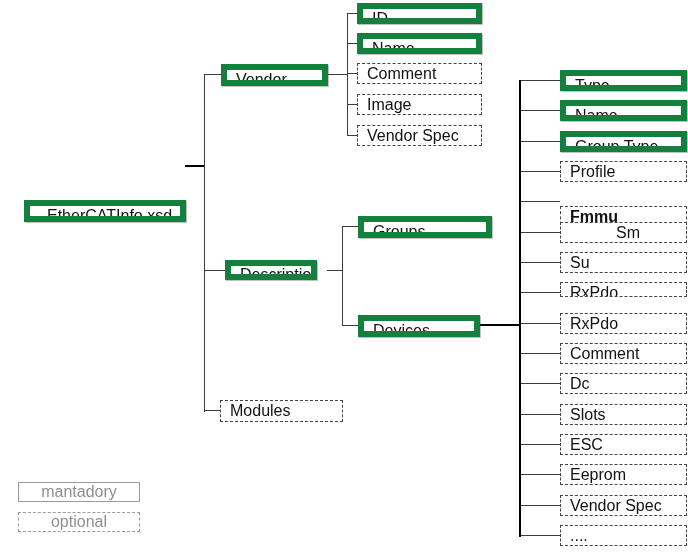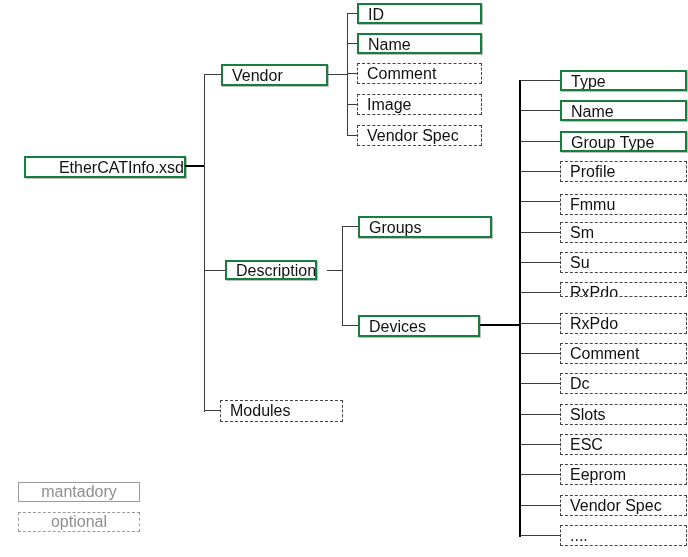--- a/index.html
+++ b/index.html
@@ -2,26 +2,26 @@
 <html><head>
 <meta charset="utf-8">
 <style>
   html,body { margin:0; padding:0; background:#ffffff; }
   #canvas {
     position:relative; width:688px; height:557px; background:#ffffff;
     font-family:"Liberation Sans", sans-serif; overflow:hidden;
   }
   .node {
     position:absolute; box-sizing:border-box; background:#ffffff;
-    border:2px solid #15803d; box-shadow:1px 1px 0 rgba(140,140,140,.55);
+    border:6px solid #15803d; box-shadow:1px 1px 0 rgba(140,140,140,.55);
     height:22px; font-size:16px; line-height:20px; color:#111111;
     padding-left:9px; white-space:nowrap; overflow:hidden;
   }
   .node.opt { border:1px dashed #444444; box-shadow:none; }
-  .node.center { padding-left:0; text-align:right; }
+  .node.center { padding-left:17px; text-align:left;margin-top:44px; }
   .hline, .vline { position:absolute; background:#3c3c3c; }
   .thick { background:#000000; }
   .legend-box {
     position:absolute; box-sizing:border-box; width:122px; height:20px;
     border:1px solid #9a9a9a; color:#8f8f8f; font-size:16px; line-height:18px;
     text-align:center; background:#ffffff;
   }
   .legend-box.opt { border-style:dashed; }
 </style>
 </head>
@@ -40,22 +40,22 @@
   <div class="node" style="left:357px;top:3px;width:125px;height:21px;">ID</div>
   <div class="node" style="left:357px;top:33px;width:125px;height:21px;">Name</div>
   <div class="node opt" style="left:357px;top:63px;width:125px;height:21px;">Comment</div>
   <div class="node opt" style="left:357px;top:94px;width:125px;height:21px;">Image</div>
   <div class="node opt" style="left:357px;top:125px;width:125px;height:21px;">Vendor Spec</div>
 
   <div class="node" style="left:560px;top:70px;width:127px;height:21px;">Type</div>
   <div class="node" style="left:560px;top:100px;width:127px;height:21px;">Name</div>
   <div class="node" style="left:560px;top:131px;width:127px;height:21px;">Group Type</div>
   <div class="node opt" style="left:560px;top:161px;width:127px;height:21px;">Profile</div>
-  <div class="node opt" style="left:560px;top:194px;width:127px;height:21px;">Fmmu</div>
-  <div class="node opt" style="left:560px;top:222px;width:127px;height:21px;">Sm</div>
+  <div class="node opt" style="left:560px;top:206px;width:127px;height:29px;font-weight:bold;">Fmmu</div>
+  <div class="node opt" style="left:560px;top:222px;width:127px;height:21px;text-align:center;">Sm</div>
   <div class="node opt" style="left:560px;top:252px;width:127px;height:21px;">Su</div>
   <div class="node opt" style="left:560px;top:282px;width:127px;height:15px;">RxPdo</div>
   <div class="node opt" style="left:560px;top:313px;width:127px;height:21px;">RxPdo</div>
   <div class="node opt" style="left:560px;top:343px;width:127px;height:21px;">Comment</div>
   <div class="node opt" style="left:560px;top:373px;width:127px;height:21px;">Dc</div>
   <div class="node opt" style="left:560px;top:404px;width:127px;height:21px;">Slots</div>
   <div class="node opt" style="left:560px;top:434px;width:127px;height:21px;">ESC</div>
   <div class="node opt" style="left:560px;top:464px;width:127px;height:21px;">Eeprom</div>
   <div class="node opt" style="left:560px;top:495px;width:127px;height:21px;">Vendor Spec</div>
   <div class="node opt" style="left:560px;top:525px;width:127px;height:21px;">....</div>

